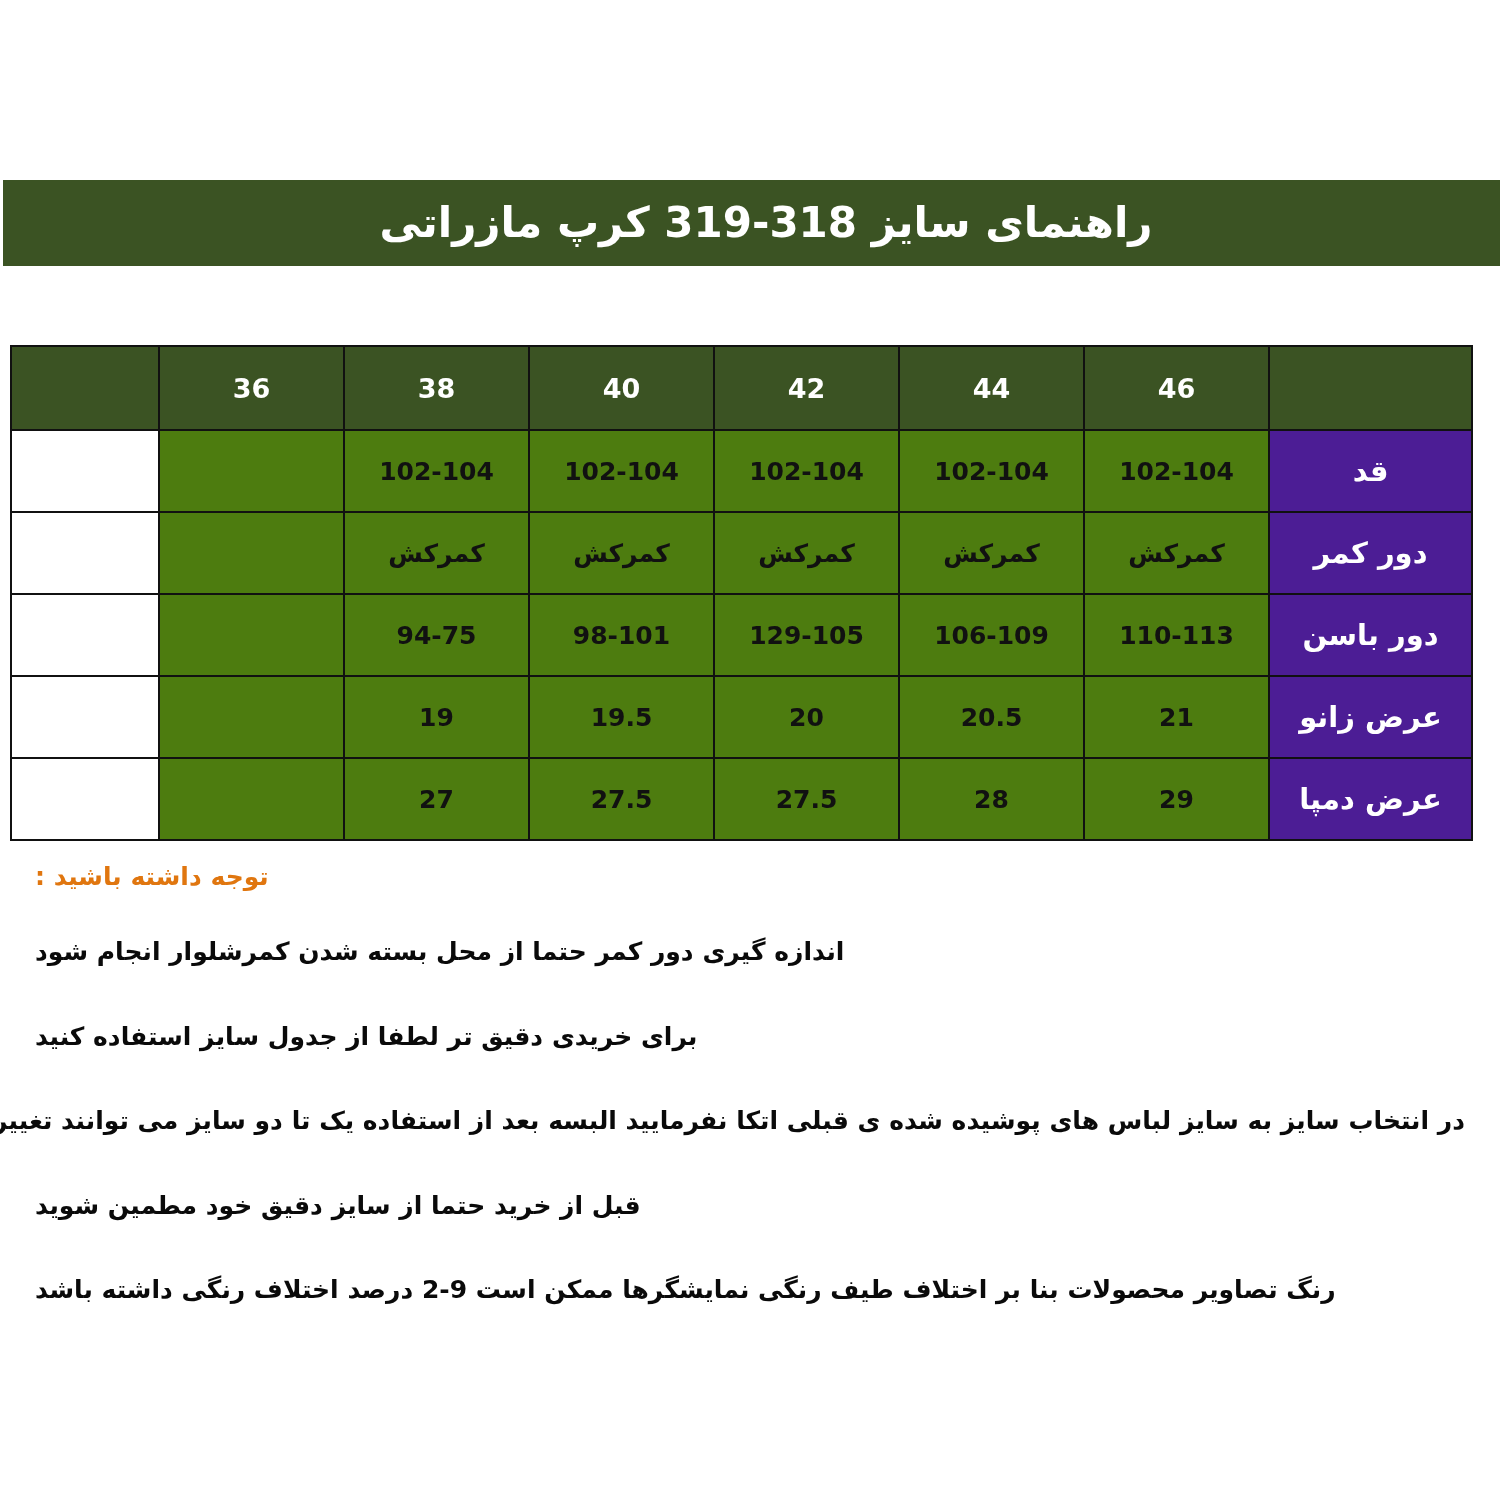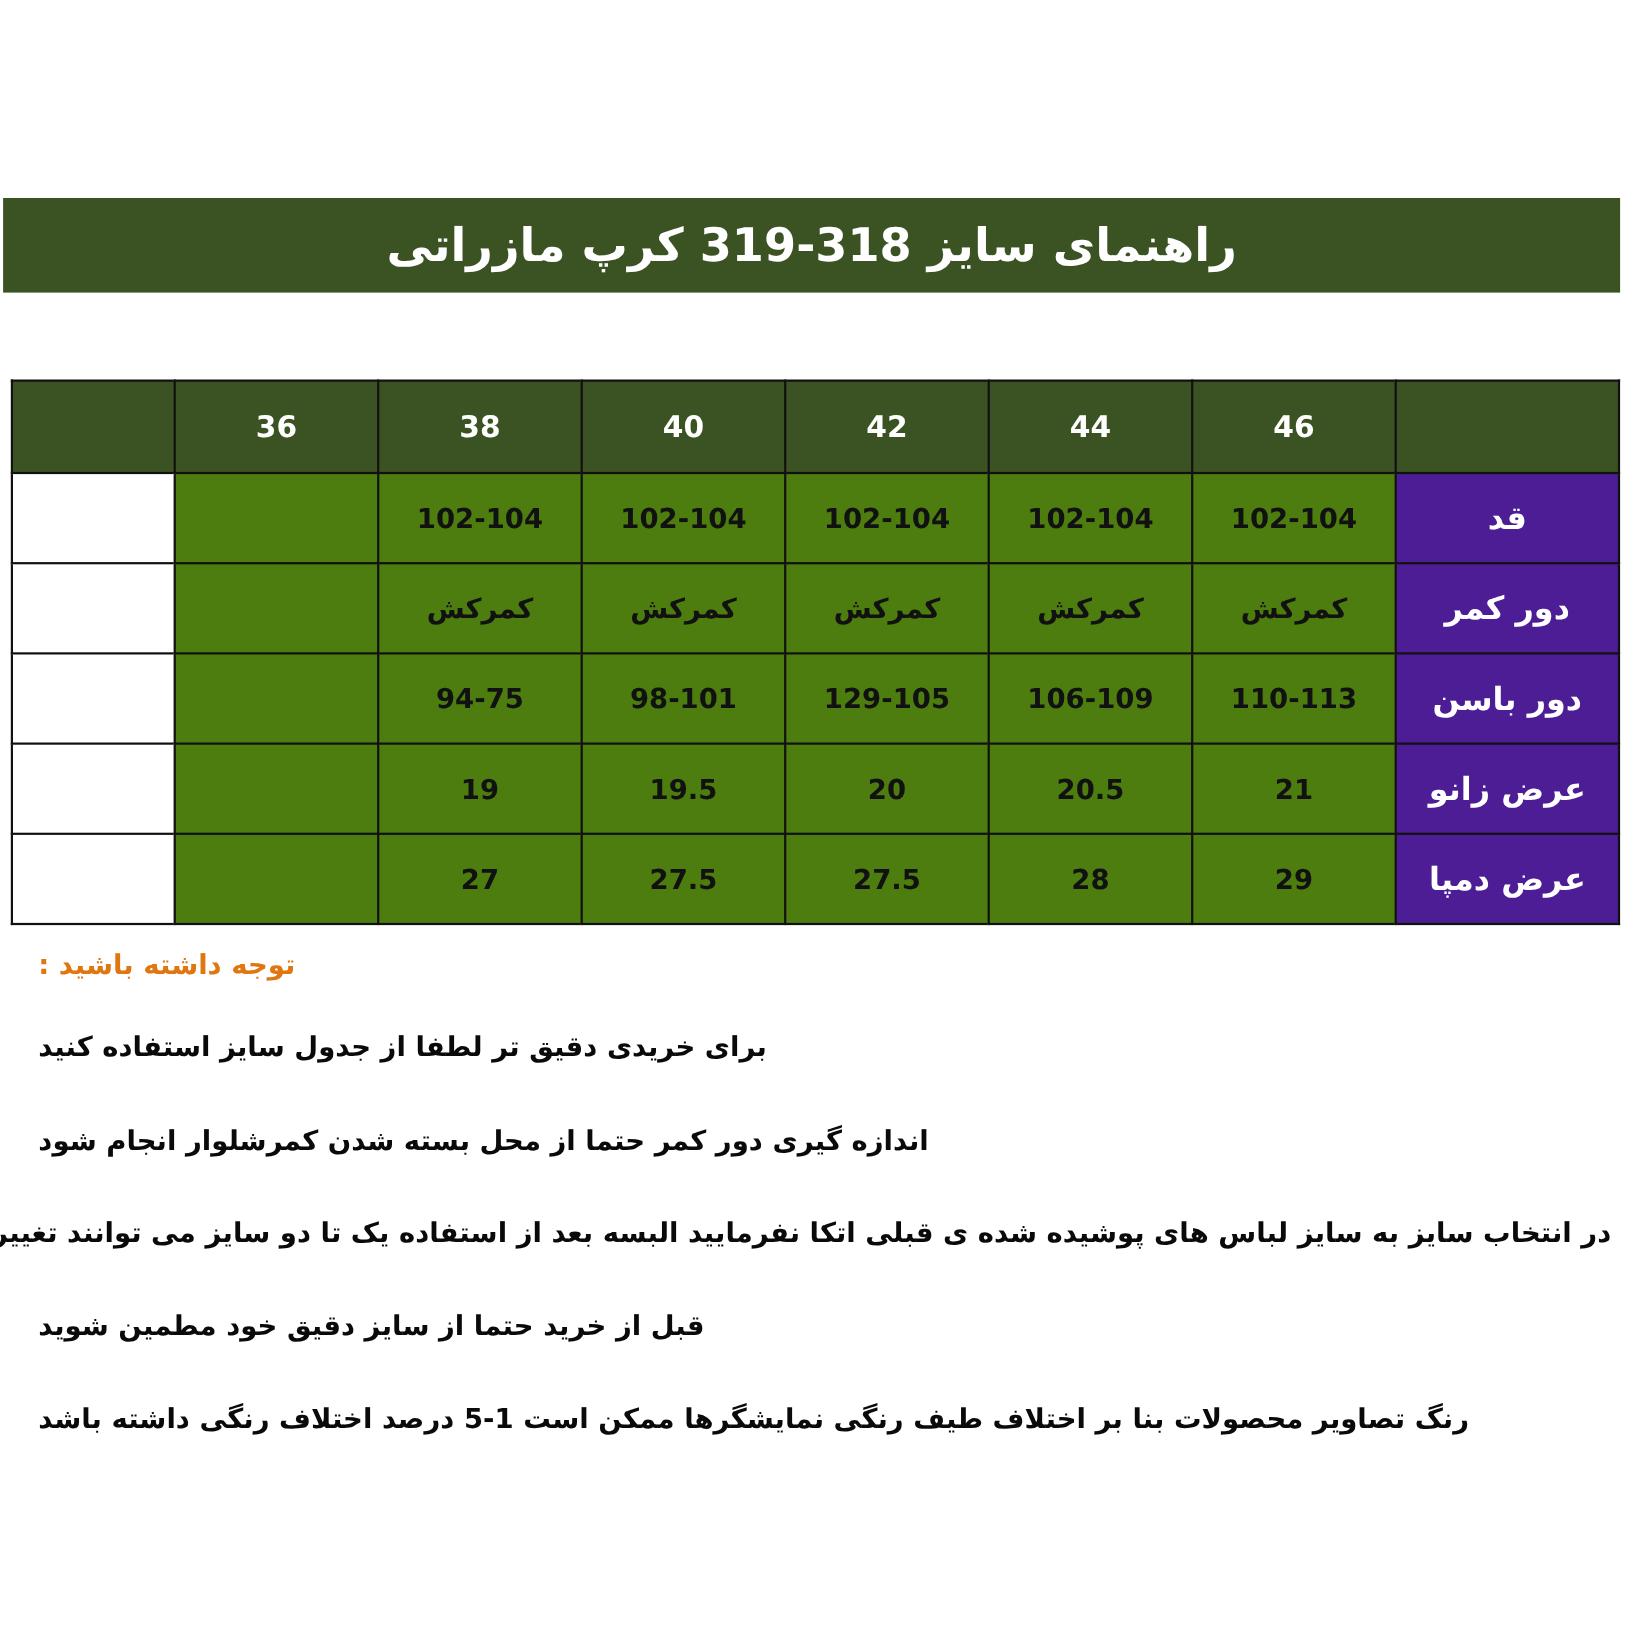--- a/index.html
+++ b/index.html
@@ -25,20 +25,21 @@
   .title-banner {
     position: absolute;
     left: 3px;
     top: 180px;
     width: 1470px;
     height: 86px;
     background: #3b5323;
     display: flex;
     align-items: center;
     justify-content: center;
+    padding-left: 28px;
   }
   .title-text {
     color: #ffffff;
     font-size: 42px;
     font-weight: bold;
     letter-spacing: 0px;
     direction: rtl;
     white-space: nowrap;
     line-height: 1;
     font-family: "DejaVu Sans", "Liberation Sans", sans-serif;
@@ -201,20 +202,20 @@
           <td>27</td>
           <td></td>
           <td class="blank"></td>
         </tr>
       </tbody>
     </table>
   </div>
 
   <div class="notes">
     <p class="notes-heading">توجه داشته باشید :</p>
+    <p class="note-line">اندازه گیری دور کمر حتما از محل بسته شدن کمرشلوار انجام شود</p>
     <p class="note-line">برای خریدی دقیق تر لطفا از جدول سایز استفاده کنید</p>
-    <p class="note-line">اندازه گیری دور کمر حتما از محل بسته شدن کمرشلوار انجام شود</p>
     <p class="note-line">در انتخاب سایز به سایز لباس های پوشیده شده ی قبلی اتکا نفرمایید البسه بعد از استفاده یک تا دو سایز می توانند تغییر سایز دهند</p>
     <p class="note-line">قبل از خرید حتما از سایز دقیق خود مطمین شوید</p>
-    <p class="note-line">رنگ تصاویر محصولات بنا بر اختلاف  طیف رنگی نمایشگرها ممکن است 1-5 درصد اختلاف رنگی داشته باشد</p>
+    <p class="note-line">رنگ تصاویر محصولات بنا بر اختلاف  طیف رنگی نمایشگرها ممکن است 9-2 درصد اختلاف رنگی داشته باشد</p>
   </div>
 
 </div>
 
 </body></html>

